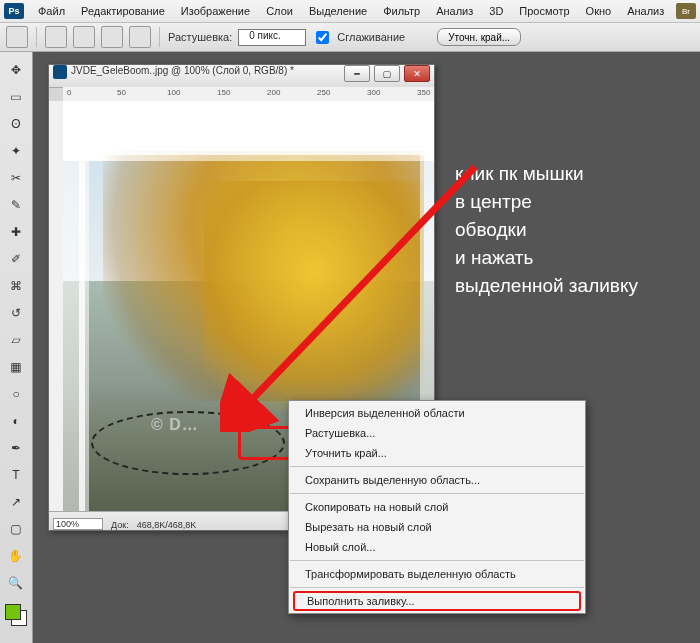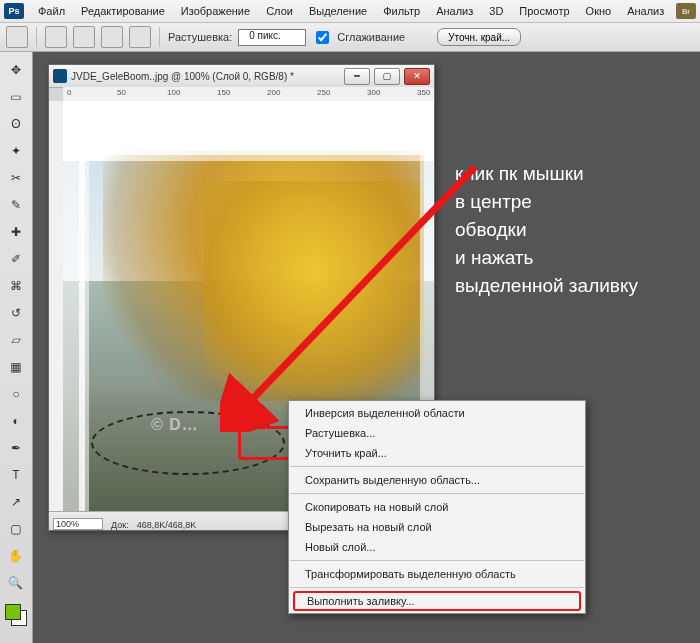--- a/index.html
+++ b/index.html
@@ -15,21 +15,21 @@
   .optbar .inp{width:46px;height:15px;border:1px solid #7a7a7a;background:#fff;font-size:10px;padding:0 10px}
   .optbar input[type=checkbox]{margin:0 2px 0 4px}
   .optbar .btn{height:18px;padding:0 10px;background:linear-gradient(#fff,#ddd);border:1px solid #888;border-radius:7px;font-size:10px}
   .work{position:absolute;top:52px;left:0;right:0;bottom:0;background:#555}
   .tools{position:absolute;top:0;left:0;width:32px;bottom:0;background:linear-gradient(#e6e6e6,#d8d8d8);border-right:1px solid #9a9a9a;display:flex;flex-direction:column;align-items:center;padding-top:6px;gap:3px}
   .tools .tbtn{width:24px;height:22px;border:1px solid transparent;border-radius:2px;display:flex;align-items:center;justify-content:center;color:#333;font-size:12px}
   .tools .fgbg{width:22px;height:22px;position:relative;margin-top:6px}
   .tools .fgbg .fg{position:absolute;top:0;left:0;width:14px;height:14px;background:#74c40e;border:1px solid #333}
   .tools .fgbg .bg{position:absolute;bottom:0;right:0;width:14px;height:14px;background:#fff;border:1px solid #333}
   .win{position:absolute;top:12px;left:48px;width:385px;height:465px;background:#d6d6d6;border:1px solid #6b6b6b;box-shadow:2px 2px 6px rgba(0,0,0,.4)}
-  .titlebar{height:22px;background:linear-gradient(#f8f8f8,#dedede);border-bottom:1px solid #aaa;display:flex;align-items:center;padding:0 4px;gap:4px}
+  .titlebar{height:22px;background:linear-gradient(#f8f8f8,#dedede);border-bottom:1px solid #aaa;display:flex;padding:0 4px;gap:4px}
   .titlebar .ico{width:14px;height:14px;background:#0b4a7a;border-radius:2px}
   .titlebar .txt{flex:1;font-size:10px;color:#333;white-space:nowrap;overflow:hidden;text-overflow:ellipsis}
   .titlebar .wbtn{width:24px;height:15px;border:1px solid #888;border-radius:2px;display:flex;align-items:center;justify-content:center;font-size:9px;background:linear-gradient(#fff,#ddd)}
   .titlebar .wbtn.close{background:linear-gradient(#e07a70,#c23b2e);color:#fff;border-color:#8a2a22}
   .rulerx{position:absolute;top:22px;left:14px;right:0;height:14px;background:#f1f1f1;border-bottom:1px solid #aaa;font-size:8px;color:#555;overflow:hidden}
   .rulerx span{position:absolute;top:1px}
   .rulery{position:absolute;top:36px;left:0;width:14px;bottom:18px;background:#f1f1f1;border-right:1px solid #aaa}
   .canvas{position:absolute;top:36px;left:14px;right:0;bottom:18px;background:#fff;overflow:hidden}
   .sky{position:absolute;top:60px;left:0;right:0;height:120px;background:linear-gradient(#d3e3ec,#e8eef0)}
   .water{position:absolute;top:180px;left:0;right:0;bottom:0;background:linear-gradient(#a9bcb2,#828e84 60%,#5e6a62)}

